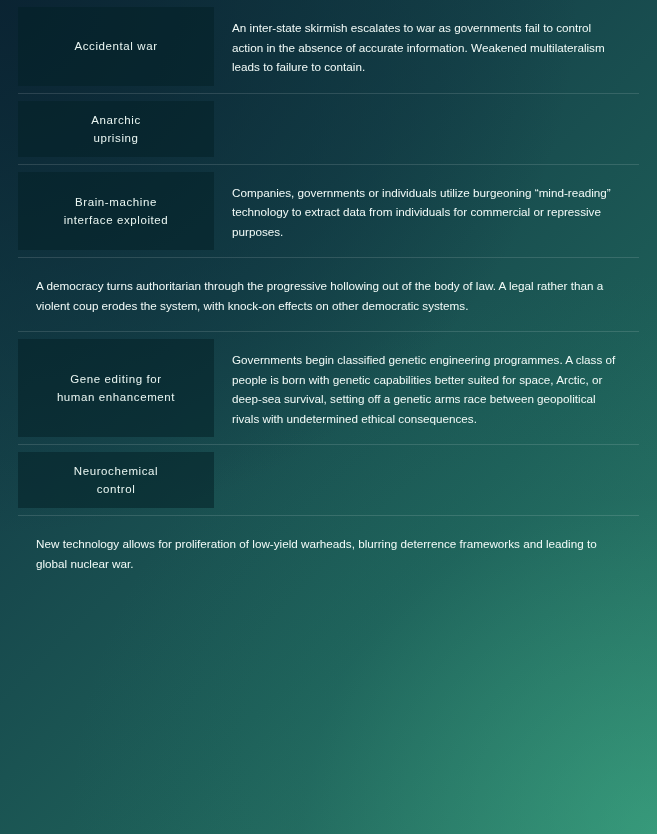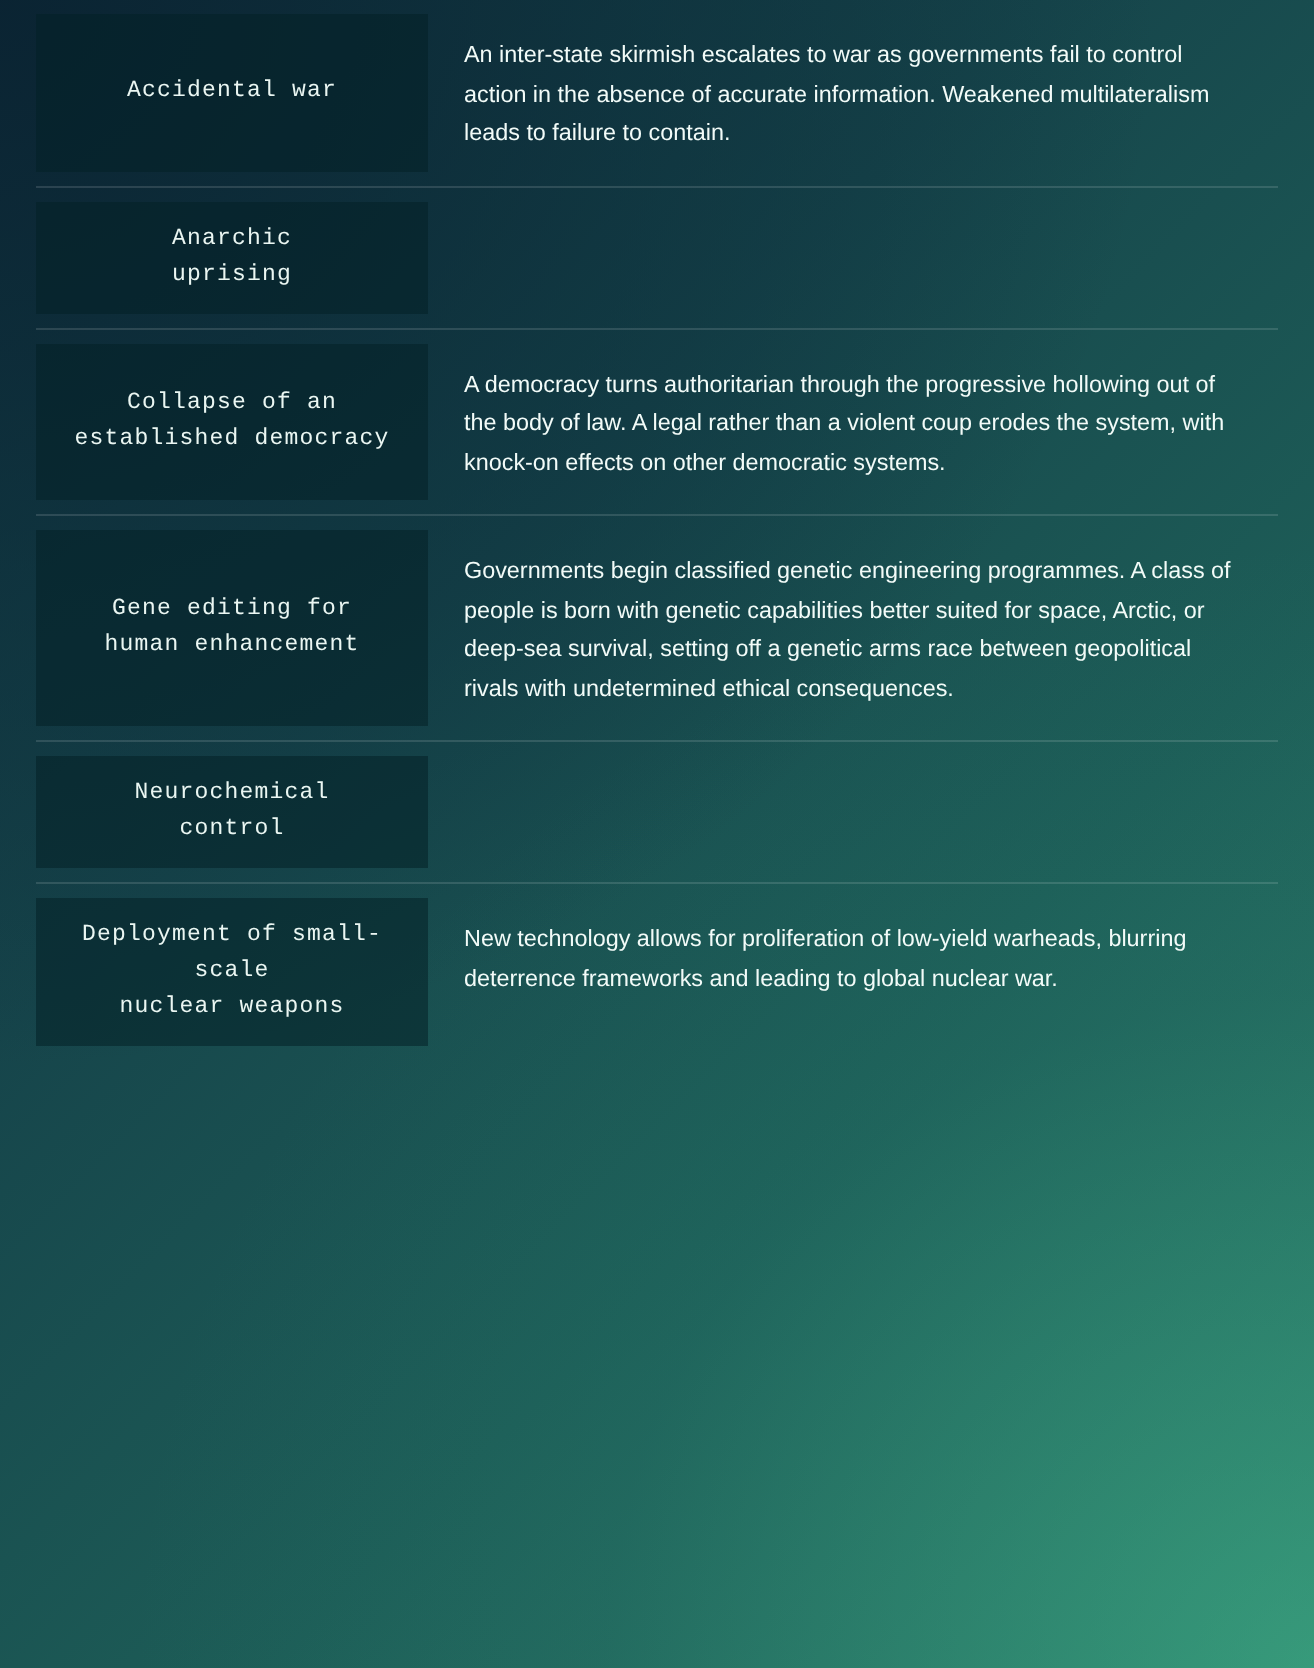--- a/index.html
+++ b/index.html
@@ -45,21 +45,21 @@
     background: rgba(4,32,38,0.55);
     display: flex;
     align-items: center;
     justify-content: center;
     text-align: center;
     box-sizing: border-box;
     padding: 10px 8px;
     margin: 7px 0;
   }
   .label-text {
-    font-family: Liberation Mono, monospace;
+    font-family: Liberation Sans, sans-serif;
     font-size: 11.5px;
     line-height: 18px;
     color: #eaf6f2;
     letter-spacing: 0.6px;
     white-space: pre-line;
   }
   .desc-cell {
     flex: 1 1 auto;
     display: flex;
     align-items: flex-start;
@@ -90,26 +90,31 @@
       </div>
     </div>
 
     <div class="row">
       <div class="label-cell">
         <span class="label-text">Anarchic
 uprising</span>
       </div>
     </div>
 
+    <div class="row">
+      <div class="label-cell">
+        <span class="label-text">Brain-machine
+interface exploited</span>
+      </div>
+      <div class="desc-cell">
+        <p class="desc-text">Companies, governments or individuals utilize burgeoning “mind-reading” technology to extract data from individuals for commercial or repressive purposes.</p>
+      </div>
+    </div>
 
     <div class="row">
-      <div class="label-cell">
-        <span class="label-text">Collapse of an
-established democracy</span>
-      </div>
       <div class="desc-cell">
         <p class="desc-text">A democracy turns authoritarian through the progressive hollowing out of the body of law. A legal rather than a violent coup erodes the system, with knock-on effects on other democratic systems.</p>
       </div>
     </div>
 
 
     <div class="row">
       <div class="label-cell">
         <span class="label-text">Gene editing for
 human enhancement</span>
@@ -121,23 +126,19 @@
 
     <div class="row">
       <div class="label-cell">
         <span class="label-text">Neurochemical
 control</span>
       </div>
     </div>
 
 
     <div class="row">
-      <div class="label-cell">
-        <span class="label-text">Deployment of small-scale
-nuclear weapons</span>
-      </div>
       <div class="desc-cell">
         <p class="desc-text">New technology allows for proliferation of low-yield warheads, blurring deterrence frameworks and leading to global nuclear war.</p>
       </div>
     </div>
 
   </div>
 </div>
 
 </body></html>

